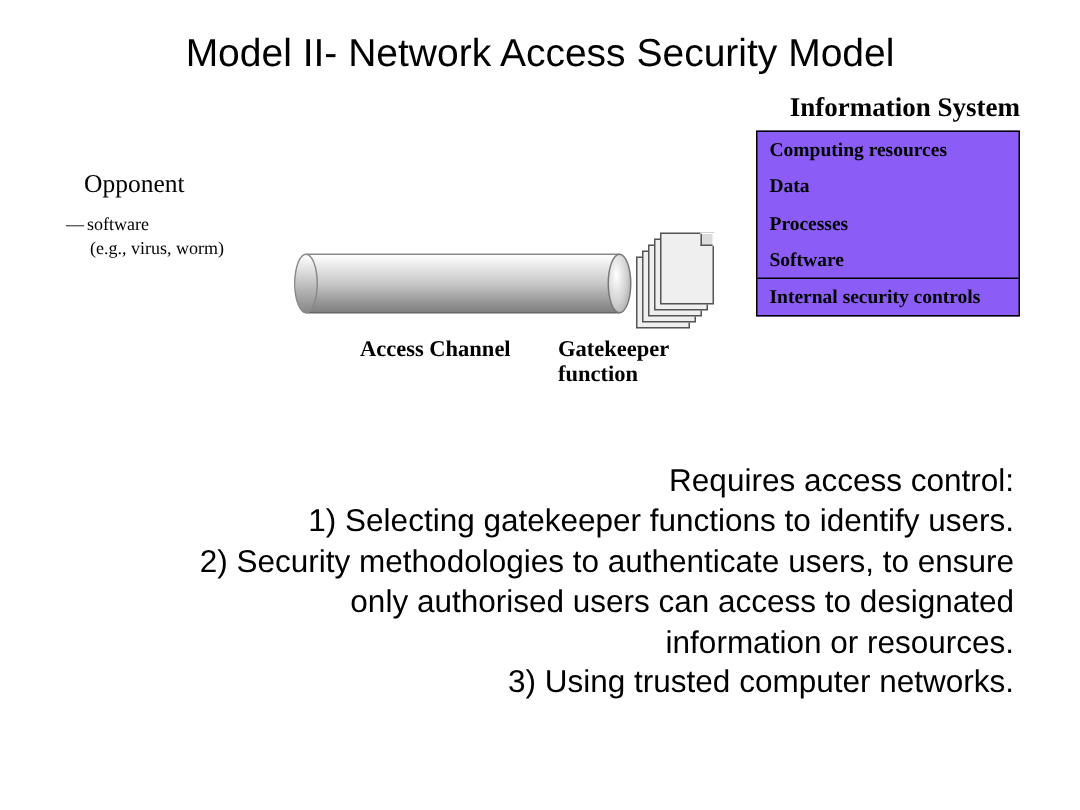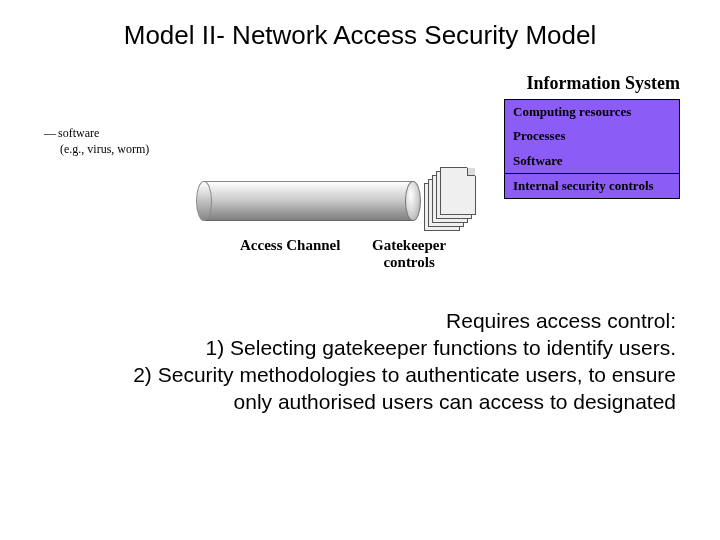--- a/index.html
+++ b/index.html
@@ -15,21 +15,21 @@
   .title {
     font-size: 26px;
     text-align: center;
     padding-top: 20px;
     padding-bottom: 6px;
   }
   .diagram {
     position: relative;
     width: 640px;
     height: 235px;
-    margin: 16px auto;
+    margin: 4px auto;
   }
   .info-sys-title {
     position: absolute;
     right: 0;
     top: 0;
     font-family: "Times New Roman", serif;
     font-weight: bold;
     font-size: 18px;
   }
   .info-box {
@@ -85,21 +85,20 @@
     font-weight: bold;
     font-size: 15px;
   }
   .gate-label {
     position: absolute;
     left: 332px;
     top: 164px;
     font-family: "Times New Roman", serif;
     font-weight: bold;
     font-size: 15px;
-    text-align: center;
     line-height: 1.15;
   }
   .cylinder {
     position: absolute;
     left: 156px;
     top: 108px;
     width: 225px;
     height: 40px;
   }
   .cyl-body {
@@ -180,26 +179,28 @@
 <div class="title">Model II- Network Access Security Model</div>
 
 <div class="diagram">
 
   <div class="info-sys-title">Information System</div>
 
   <div class="info-box">
     <div class="info-row">
       <b>Computing resources</b>
     </div>
+    <div class="info-row"><b>Data</b></div>
     <div class="info-row"><b>Processes</b></div>
     <div class="info-row"><b>Software</b></div>
     <div class="info-row info-sep"><b>Internal security controls</b></div>
   </div>
 
   <div class="opponent">
+    <div class="opponent-title">Opponent</div>
     <div class="opp-row">
       <span class="opp-dash">—</span><span>software</span>
       <span class="opp-sub">(e.g., virus, worm)</span>
     </div>
   </div>
 
   <div class="cylinder">
     <div class="cyl-body"></div>
     <div class="cyl-cap-left"></div>
     <div class="cyl-cap-right"></div>
@@ -224,23 +225,25 @@
       </div>
     <div class="file f5">
         <div class="corner"></div>
         <div class="fold"></div>
       </div>
   </div>
 
   <div class="access-label">Access Channel</div>
   <div class="gate-label">
     <span>Gatekeeper</span><br>
-    <span>controls</span>
+    <span>function</span>
   </div>
 
 </div>
 
 <div class="bullets">
   <span class="bul-row">Requires access control:</span>
   <span class="bul-row">1) Selecting gatekeeper functions to identify users.</span>
   <span class="bul-row">2) Security methodologies to authenticate users, to ensure</span>
   <span class="bul-indent">only authorised users can access to designated</span>
+  <span class="bul-indent">information or resources.</span>
+  <span class="bul-row">3) Using trusted computer networks.</span>
 </div>
 
 </body></html>

